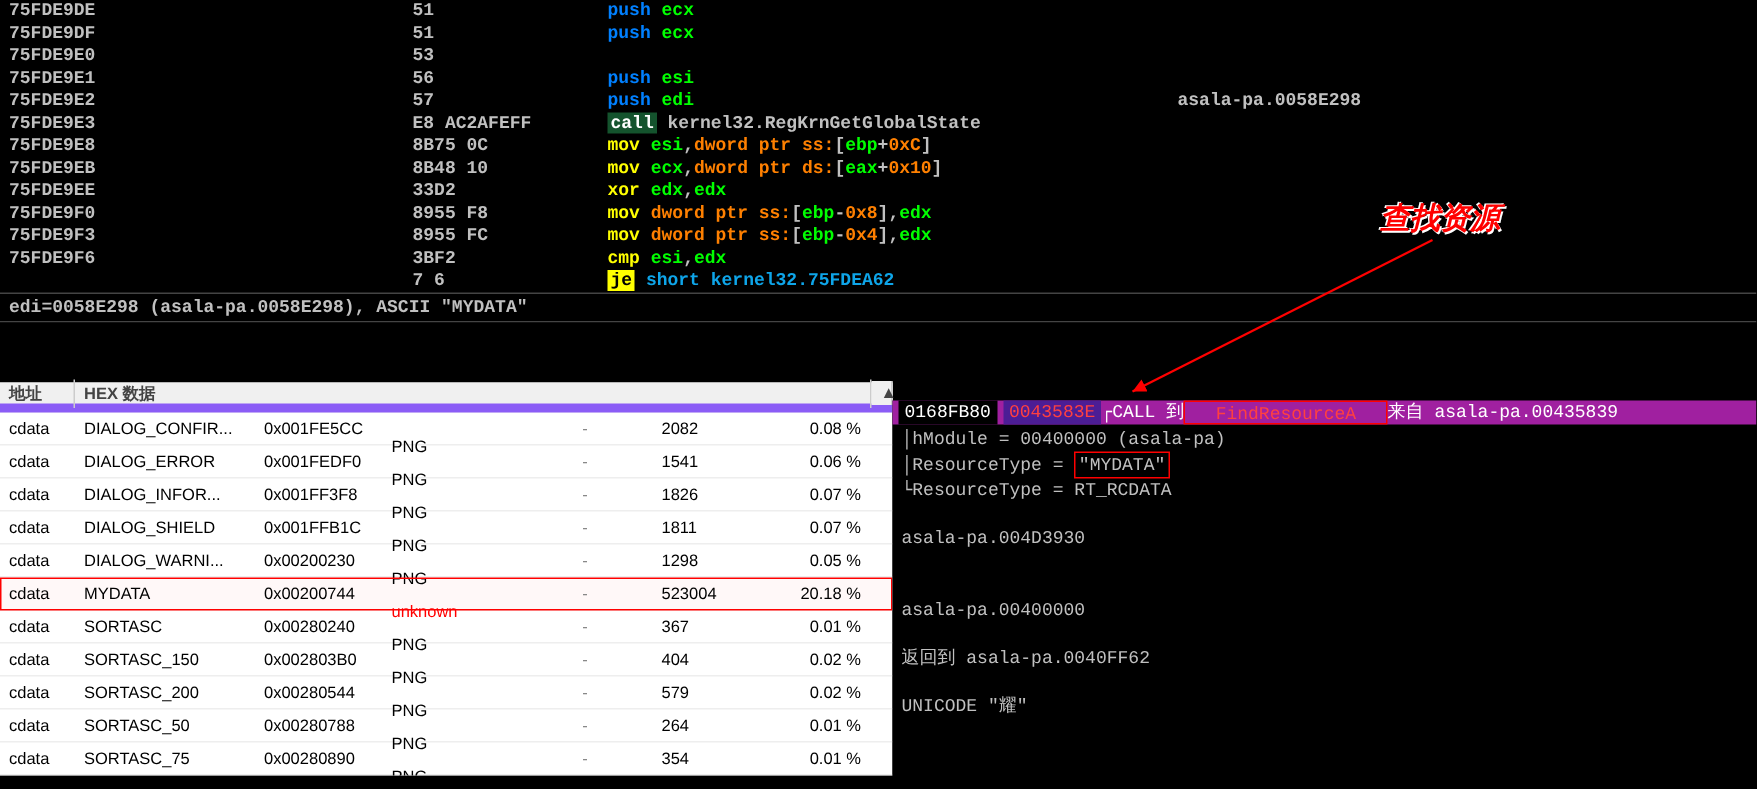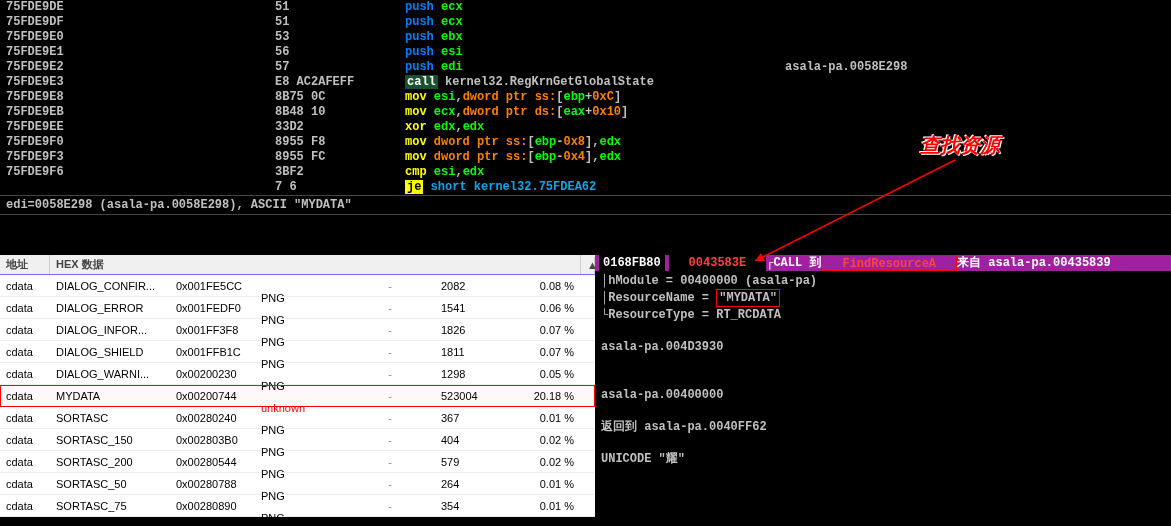--- a/index.html
+++ b/index.html
@@ -19,41 +19,41 @@
   .mnem-cmp { color: #ffff00; }
   .mnem-jmp { color: #000; background: #ffff00; padding: 0 2px; }
   .reg { color: #00ff00; }
   .addr-mem { color: #ff8000; }
   .punc { color: #c0c0c0; }
   
   .info-bar { background: #000; color: #c0c0c0; font-weight: bold; padding: 2px 6px; border-top: 1px solid #444; border-bottom: 1px solid #444; }
   
   .bottom { display: flex; height: 262px; }
   .res-table { flex: 0 0 595px; background: #fff; color: #000; font-family: "Segoe UI", sans-serif; font-size: 11px; display: flex; flex-direction: column; }
-  .res-hdr { display: flex; background: #f0f0f0; border-bottom: 1px solid #8b5cf6; height: 20px; align-items: center; }
+  .res-hdr { display: flex; background: #f0f0f0; border-bottom: 6px solid #8b5cf6; height: 20px; align-items: center; }
   .res-hdr div { border-right: 1px solid #ccc; padding: 2px 6px; color: #444; font-weight: bold; }
   .res-body { flex: 1; overflow: hidden; }
   .res-row { display: flex; height: 22px; align-items: center; border-bottom: 1px solid #eee; }
   .res-row div { padding: 0 6px; overflow: hidden; white-space: nowrap; }
   .res-row.highlight { outline: 1px solid #ff0000; outline-offset: -1px; background: #fff8f8; }
   .unknown-type { color: #ff0000; }
   
   .c-addr { width: 50px; }
   .c-name { width: 120px; }
   .c-off { width: 85px; }
   .c-type { width: 90px; margin-top: 24px; }
   .c-dash { width: 90px; text-align: center; color: #888; }
   .c-size { width: 70px; text-align: left; }
   .c-pct { width: 75px; text-align: right; }
   .c-sort { width: 14px; background:#f0f0f0; border-right:1px solid #ccc; text-align:center; color:#555;}
   
-  .stack-pane { flex: 1; background: #000; color: #c0c0c0; font-weight: bold; position: relative; }
+  .stack-pane { flex: 1; background: #000; color: #c0c0c0; font-weight: normal; position: relative; margin-top: 12px; }
   .stack-hdr { background: #a020a0; display: flex; height: 16px; line-height: 16px; padding-left: 4px; }
   .stack-hdr .sel-addr { background: #000; color: #fff; padding: 0 4px; }
-  .stack-hdr .sel-addr2 { background: #000000; color: #ff4040; padding: 0 20px; margin-left:4px;text-align:right;}
+  .stack-hdr .sel-addr2 { background: #4c1d95; color: #ff4040; padding: 0 4px; margin-left:4px;text-align:right;}
   .stack-pre { padding: 2px 6px; line-height: 16px; }
   .highlight-box { border: 1px solid #ff0000; display: inline-block; padding: 0 2px; }
   .highlight-box2 { border: 1px solid #ff0000; display: inline-block; padding: 0 20px; }
   
   .annot { position: absolute; color: #ff0000; font-family: "SimSun","Microsoft YaHei",sans-serif; font-size: 20px; font-weight: bold; font-style: italic; text-shadow: 1px 1px 0 #fff, -1px -1px 0 #fff; }
   .arrow-svg { position: absolute; pointer-events: none; }
   
   .spacer-black { height: 40px; background:#000;}
 </style>
 </head>
@@ -68,21 +68,20 @@
     </div>
     <div class="asm-row">
       <div class="col-addr">75FDE9DF</div>
       <div class="col-bytes">51</div>
       <div class="col-instr"><span class="mnem-push">push</span> <span class="reg">ecx</span></div>
       <div class="col-comment"></div>
     </div>
     <div class="asm-row">
       <div class="col-addr">75FDE9E0</div>
       <div class="col-bytes">53</div>
-      <div class="col-instr"><span class="mnem-push">push</span> <span class="reg">ebx</span></div>
       <div class="col-comment"></div>
     </div>
     <div class="asm-row">
       <div class="col-addr">75FDE9E1</div>
       <div class="col-bytes">56</div>
       <div class="col-instr"><span class="mnem-push">push</span> <span class="reg">esi</span></div>
       <div class="col-comment"></div>
     </div>
     <div class="asm-row">
       <div class="col-addr">75FDE9E2</div>
@@ -262,21 +261,21 @@
     <div class="stack-hdr">
       <span class="sel-addr">0168FB80</span>
       <span class="sel-addr2">0043583E</span>
       <span style="color:#fff">┌</span>
       <span style="color:#fff">CALL 到 </span>
       <span class="highlight-box2"><span style="color:#ff4040">FindResourceA</span></span>
       <span style="color:#fff"> 来自 asala-pa.00435839</span>
     </div>
     <div class="stack-pre">
       <div>│<span>hModule = 00400000 (asala-pa)</span></div>
-      <div>│<span>ResourceName = </span><span class="highlight-box"><span>"MYDATA"</span></span></div>
+      <div>│<span>ResourceType = </span><span class="highlight-box"><span>"MYDATA"</span></span></div>
       <div>└<span>ResourceType = RT_RCDATA</span></div>
       <div style="height:16px"></div>
       <div>asala-pa.004D3930</div>
       <div style="height:32px"></div>
       <div>asala-pa.00400000</div>
       <div style="height:16px"></div>
       <div>返回到 asala-pa.0040FF62</div>
       <div style="height:16px"></div>
       <div>UNICODE "耀"</div>
     </div>

